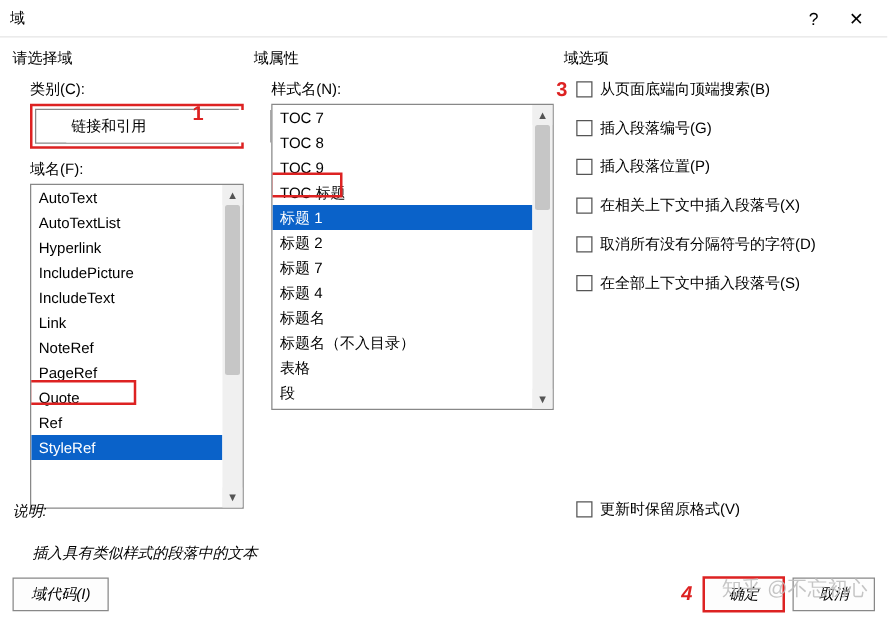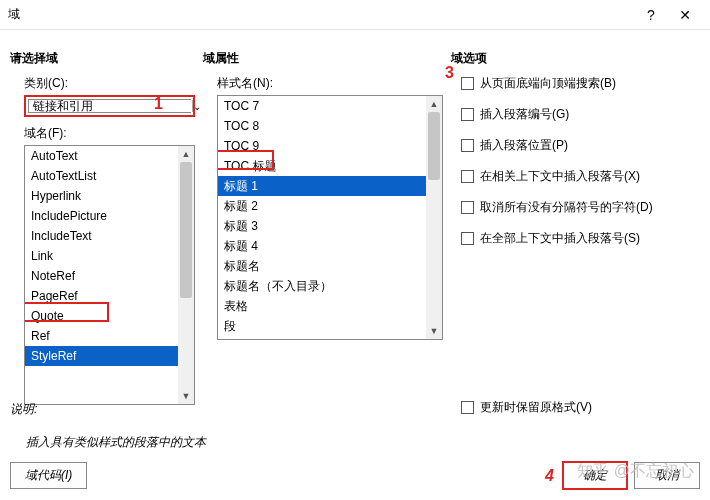--- a/index.html
+++ b/index.html
@@ -35,33 +35,34 @@
     padding: 6px 10px 0 10px;
     height: 400px;
   }
   .col {
     display: flex;
     flex-direction: column;
   }
   .col1 { width: 185px; }
   .col2 { width: 240px; margin-left: 8px; }
   .col3 { flex: 1; margin-left: 8px; }
-  .section-label { margin: 14px 0 4px 0; font-weight: bold; }
+  .section-label { margin: 2px 0 4px 0; }
   .sub-label { margin: 4px 0 3px 0; }
   .indent { margin-left: 14px; }
   .combo-wrap {
     position: relative;
     border: 2px solid #d22;
     padding: 2px;
     margin-bottom: 4px;
   }
   .combo {
     display: flex;
     border: 1px solid #888;
-    height: 14px;
+    height: 28px;
+    padding-left: 24px;
   }
   .combo input {
     flex: 1; border: none; padding: 0 4px; font: inherit; outline: none;
   }
   .combo .arrow {
     width: 20px; border-left: 1px solid #aaa;
     display: flex; align-items: center; justify-content: center;
     font-size: 10px; cursor: pointer;
   }
   .callout {
@@ -208,21 +209,21 @@
     <div class="sub-label indent">样式名(N):</div>
     <span class="callout c3">3</span>
     <div class="listbox lb2 indent" style="position:relative">
       <div class="list-inner" id="list2">
           <div class="list-item">TOC 7</div>
           <div class="list-item">TOC 8</div>
           <div class="list-item">TOC 9</div>
           <div class="list-item">TOC 标题</div>
           <div class="list-item selected">标题 1</div>
           <div class="list-item">标题 2</div>
-          <div class="list-item">标题 3</div>
+          <div class="list-item">标题 7</div>
           <div class="list-item">标题 4</div>
           <div class="list-item">标题名</div>
           <div class="list-item">标题名（不入目录）</div>
           <div class="list-item">表格</div>
           <div class="list-item">段</div>
         </div>
       <div class="scrollbar">
         <div class="sb-btn">▲</div>
         <div class="sb-track">
             <div class="sb-thumb thumb2"></div>

